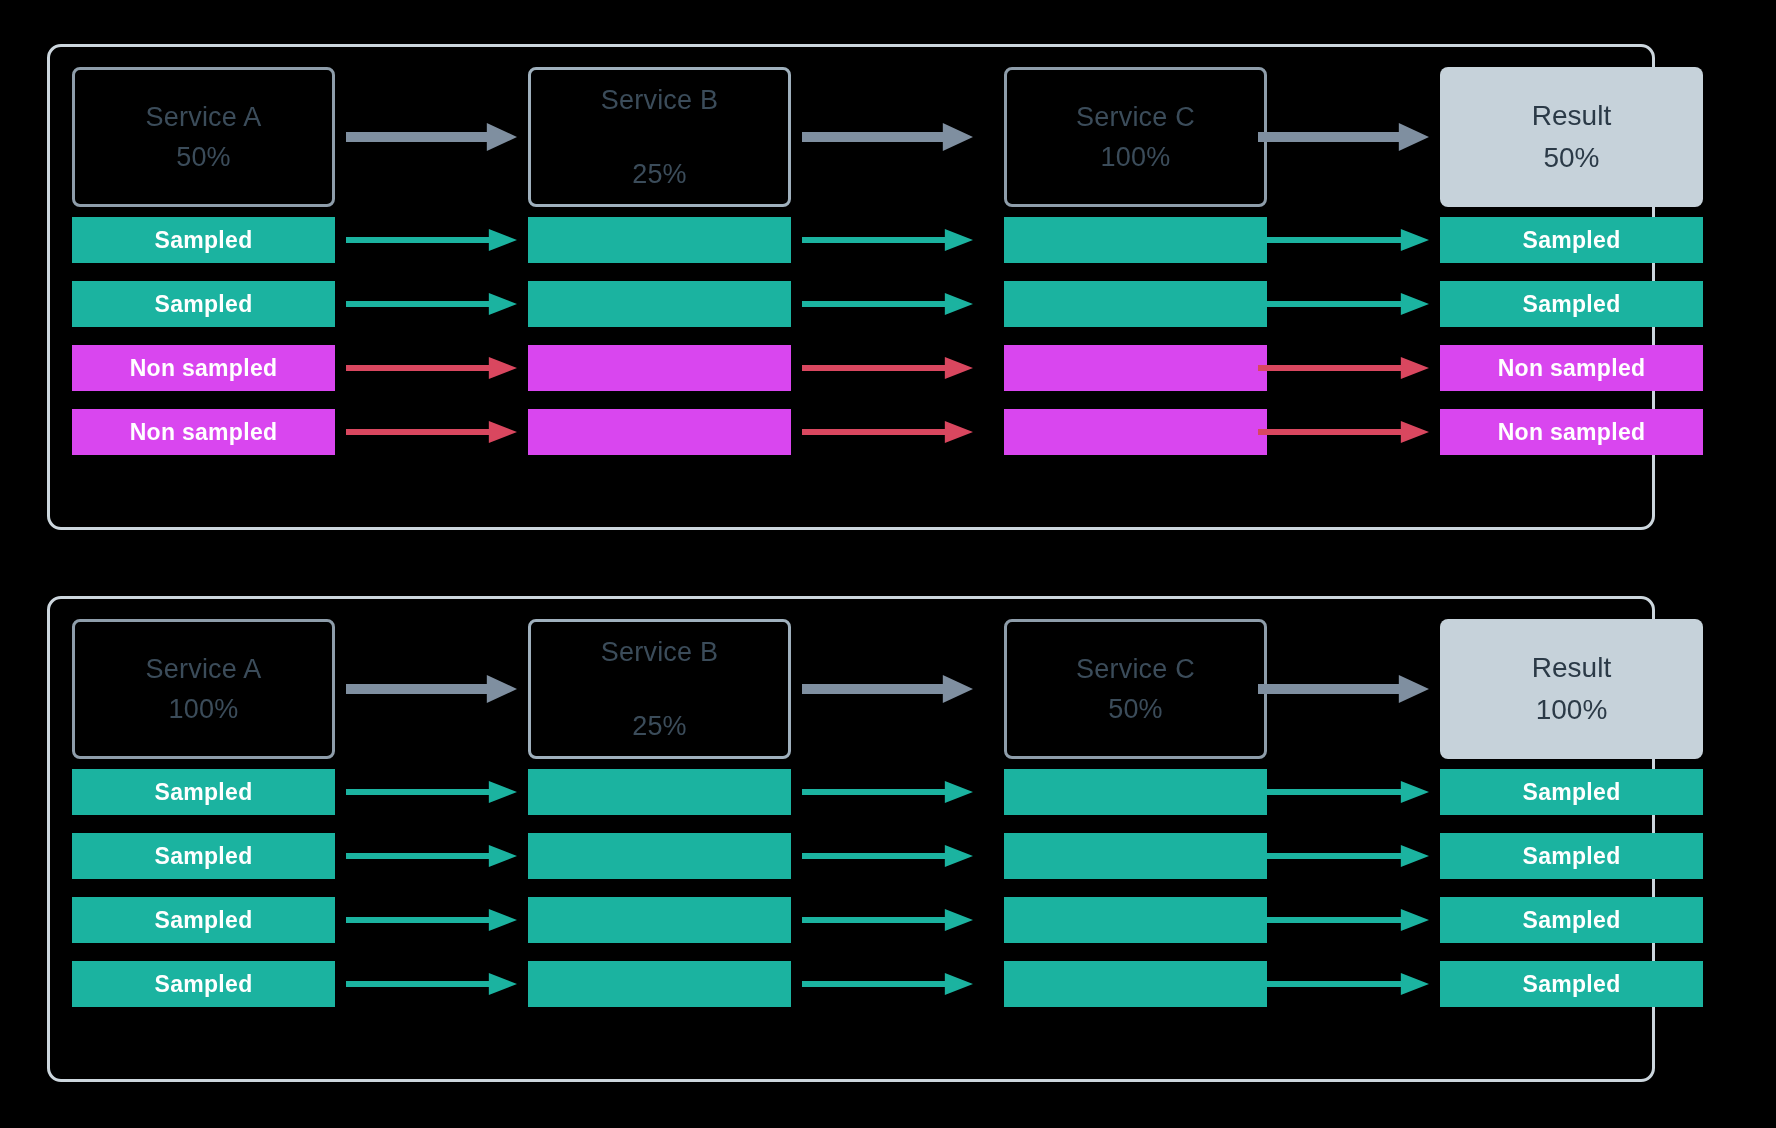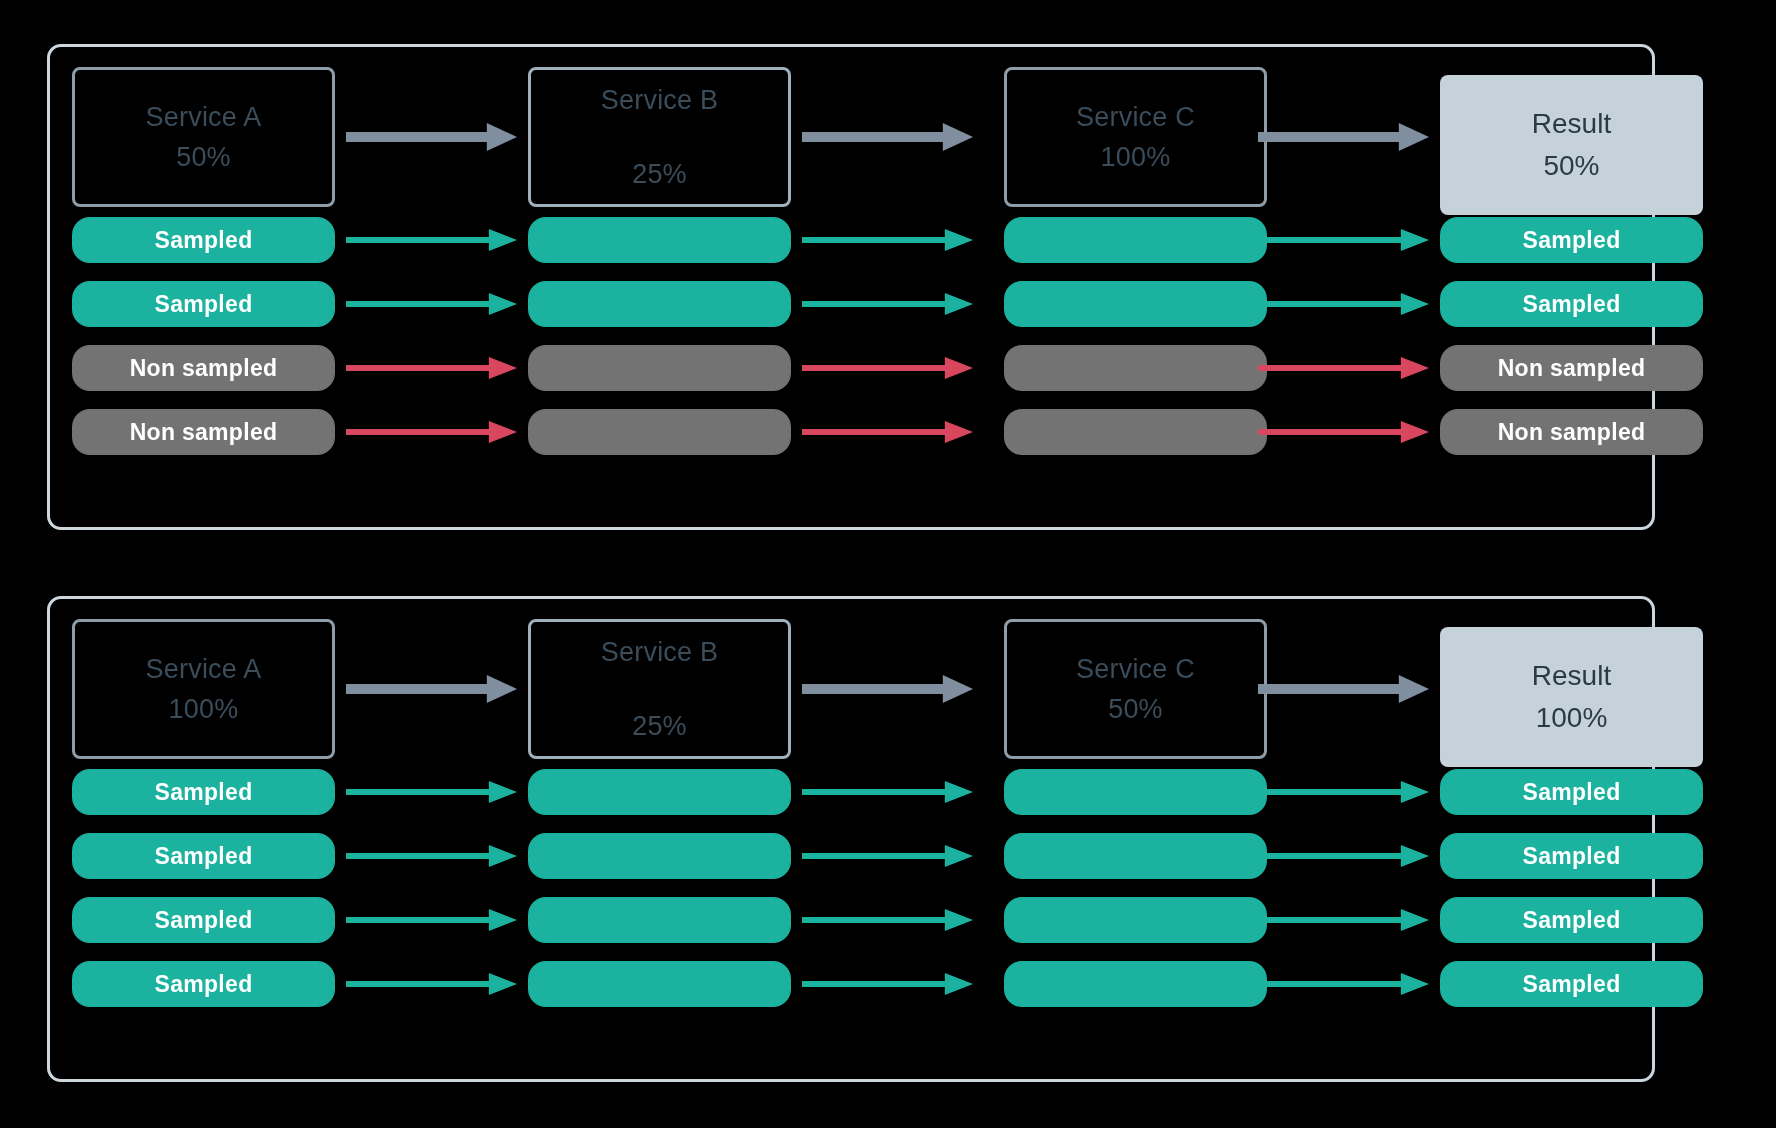--- a/index.html
+++ b/index.html
@@ -81,46 +81,46 @@
   }
   .service-box.highlight {
     border-color: #9fb0bd;
   }
   .service-box .s-name { color: #3b4c5a; }
   .service-box .s-pct  { color: #3b4c5a; }
 
   
   .result-box {
     height: 140px;
-    top: 28px;
+    top: 20px;
     border-radius: 8px;
     background: #c6d2da;
     display: flex;
     flex-direction: column;
     align-items: center;
     justify-content: center;
     color: #2b3a47;
     font-size: 28px;
     line-height: 1.5;
   }
 
   
   .status-bar {
     height: 46px;
-    border-radius: 18px;
+    border-radius: 0;
     display: flex;
     align-items: center;
     justify-content: center;
     color: #ffffff;
     font-size: 23px;
     font-weight: bold;
     letter-spacing: .3px;
   }
   .status-bar.sampled     { background: #1bb3a0; }
-  .status-bar.nonsampled  { background: #737373; }
+  .status-bar.nonsampled  { background: #d946ef; }
 
   
   .arrow {
     position: absolute;
     box-sizing: border-box;
   }
   .arrow svg { display: block; width: 100%; height: 100%; }
 
   .arrow-service {
     height: 30px;

